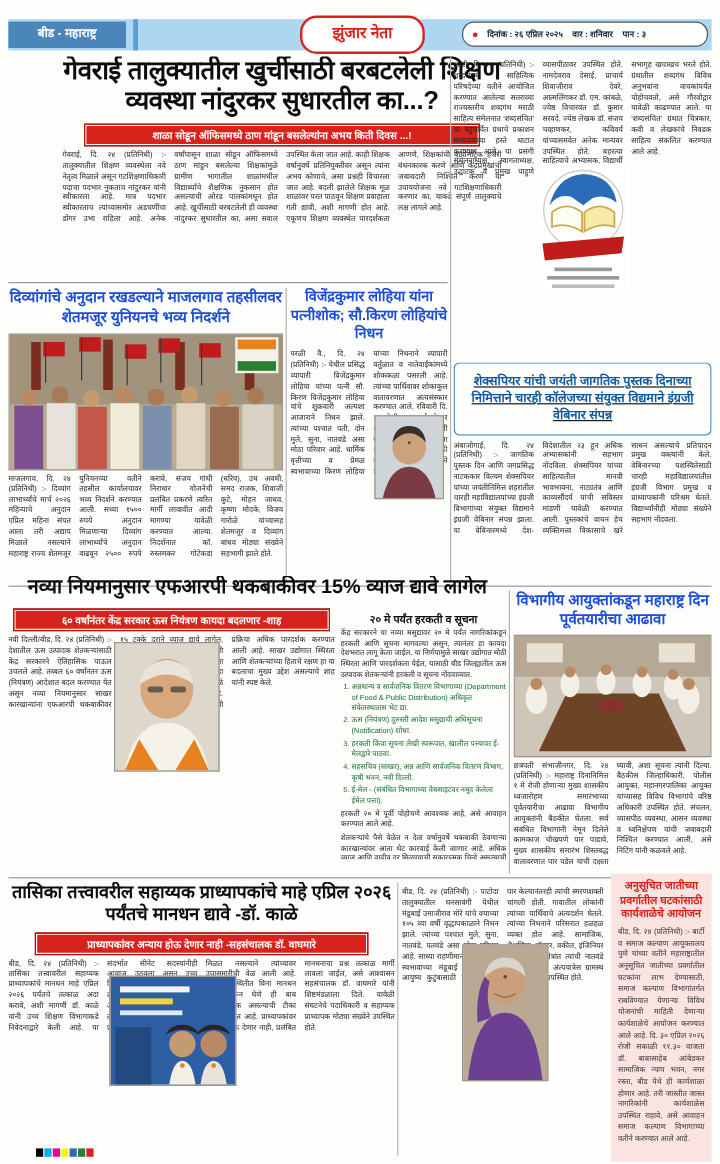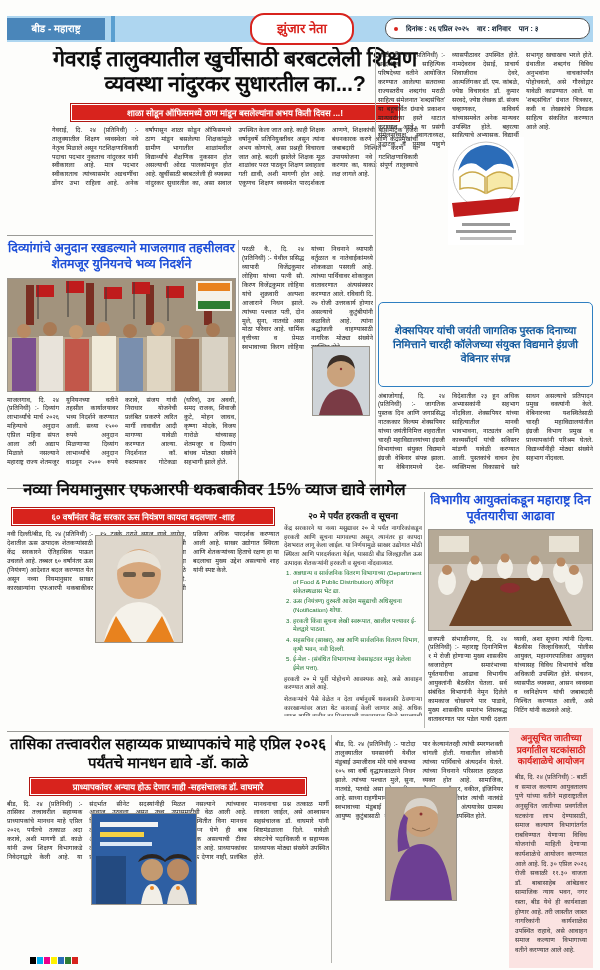--- a/index.html
+++ b/index.html
@@ -20,21 +20,21 @@
   
   .art{position:absolute;overflow:hidden;}
   .h-lead{margin:0;font-size:21.5px;line-height:1.18;font-weight:800;text-align:center;color:#0d0d0d;letter-spacing:-0.3px;}
   .h-big{margin:0;font-size:14.5px;line-height:1.25;font-weight:800;text-align:center;color:#0d0d0d;}
   .h-mid{margin:0;font-size:12.5px;line-height:1.3;font-weight:800;text-align:center;color:#1d4ed8;}
   .h-band{margin:0;font-size:16.5px;line-height:1.2;font-weight:800;text-align:center;color:#0d0d0d;}
   .strap{background:#d8231d;color:#fff;font-weight:bold;font-size:8.5px;text-align:center;
          padding:3px 4px;box-shadow:inset 0 0 0 1px #fff;border:1px solid #b01712;}
   .cols{text-align:justify;font-size:6.3px;line-height:1.42;color:#222;column-gap:7px;}
   .c2{column-count:2}.c3{column-count:3}.c4{column-count:4}
-  .bluebox{border:1.5px solid #2f7fc1;border-radius:5px;padding:20px 6px;}
+  .bluebox{border:1.5px solid #2f7fc1;border-radius:5px;padding:8px 6px;text-decoration:underline;}
   .bluebox h3{margin:0;font-size:10.5px;line-height:1.35;font-weight:800;text-align:center;color:#135a9e;}
   .pinkbox{background:#fbe3e2;padding:5px 6px;box-sizing:border-box;}
   .pinkbox h3{margin:0 0 4px 0;font-size:9px;line-height:1.3;font-weight:800;text-align:center;color:#d8231d;}
   .pinkbox .pbody{font-size:6.4px;line-height:1.5;text-align:justify;color:#333;}
   .noticetitle{font-size:9px;font-weight:800;text-align:center;color:#111;margin:2px 0;}
   .noticeintro{font-size:6.2px;line-height:1.4;text-align:justify;color:#222;}
   .nlist{margin:2px 0;padding-left:9px;font-size:6.2px;line-height:1.4;color:#1a6e2e;}
   .nlist li{margin-bottom:2px;}
   .nfoot{font-size:6.2px;line-height:1.4;color:#222;text-align:justify;}
   .photo{position:relative;background:#cfc6ba;border:1px solid #9a958c;overflow:hidden;}
@@ -134,20 +134,21 @@
             <rect x="194" y="58" width="26" height="54" fill="#d9d2c4"></rect>
         </g>
       </svg>
     </div>
     <div class="cols c4" style="height:95px;">माजलगाव, दि. २४ (प्रतिनिधी) :- दिव्यांग लाभार्थ्यांचे मार्च २०२६ महिन्याचे अनुदान एप्रिल महिना संपत आला तरी अद्याप मिळाले नसल्याने महाराष्ट्र राज्य शेतमजूर युनियनच्या वतीने तहसील कार्यालयावर भव्य निदर्शने करण्यात आली. सध्या १५०० रुपये अनुदान मिळणाऱ्या दिव्यांग लाभार्थ्यांचे अनुदान वाढवून २५०० रुपये करावे, संजय गांधी निराधार योजनेची प्रलंबित प्रकरणे त्वरित मार्गी लावावीत आदी मागण्या यावेळी करण्यात आल्या. निदर्शनात कॉ. रुस्तमकर गोटेकडा (धरिव), उध अवधी, समद राजक, शिवाजी कुटे, मोहन जाधव, कृष्णा मोदके, विजय गारोळे यांच्यासह शेतमजूर व दिव्यांग बांधव मोठ्या संख्येने सहभागी झाले होते.</div>
   </div>
 
   <div class="rule-v" style="left:238px;top:240px;height:245px;"></div>
 
   <div class="art" style="left:242px;top:240px;width:131px;height:245px;">
+    <h2 class="h-mid" style="font-size:12px;">विजेंद्रकुमार लोहिया यांना पत्नीशोक; सौ.किरण लोहियांचे निधन</h2>
     <div class="cols c2" style="height:195px;margin-top:5px;">परळी वै., दि. २४ (प्रतिनिधी) :- येथील प्रसिद्ध व्यापारी विजेंद्रकुमार लोहिया यांच्या पत्नी सौ. किरण विजेंद्रकुमार लोहिया यांचे शुक्रवारी अल्पशा आजाराने निधन झाले. त्यांच्या पश्चात पती, दोन मुले, सुना, नातवंडे असा मोठा परिवार आहे. धार्मिक वृत्तीच्या व प्रेमळ स्वभावाच्या किरण लोहिया यांच्या निधनाने व्यापारी वर्तुळात व नातेवाईकांमध्ये शोककळा पसरली आहे. त्यांच्या पार्थिवावर शोकाकुल वातावरणात अंत्यसंस्कार करण्यात आले. रविवारी दि. २७ रोजी उत्तरकार्य होणार असल्याचे कुटुंबीयांनी कळविले आहे. त्यांना श्रद्धांजली वाहण्यासाठी नागरिक मोठ्या संख्येने उपस्थित होते.</div>
     <div class="photo" style="position:absolute;left:70px;top:106px;width:56px;height:68px;">
       <svg width="56" height="68" viewBox="0 0 56 68">
         <rect width="56" height="68" fill="#cfd4d8"></rect>
         <circle cx="28" cy="26" r="14" fill="#caa27c"></circle>
         <path d="M14 22 Q16 8 28 8 Q40 8 42 22 Q36 14 28 14 Q20 14 14 22 Z" fill="#3b2f28"></path>
         <path d="M6 68 Q12 42 28 42 Q44 42 50 68 Z" fill="#7a3b45"></path>
         <circle cx="28" cy="22" r="1.2" fill="#8a2f2f"></circle>
       </svg>
     </div>

